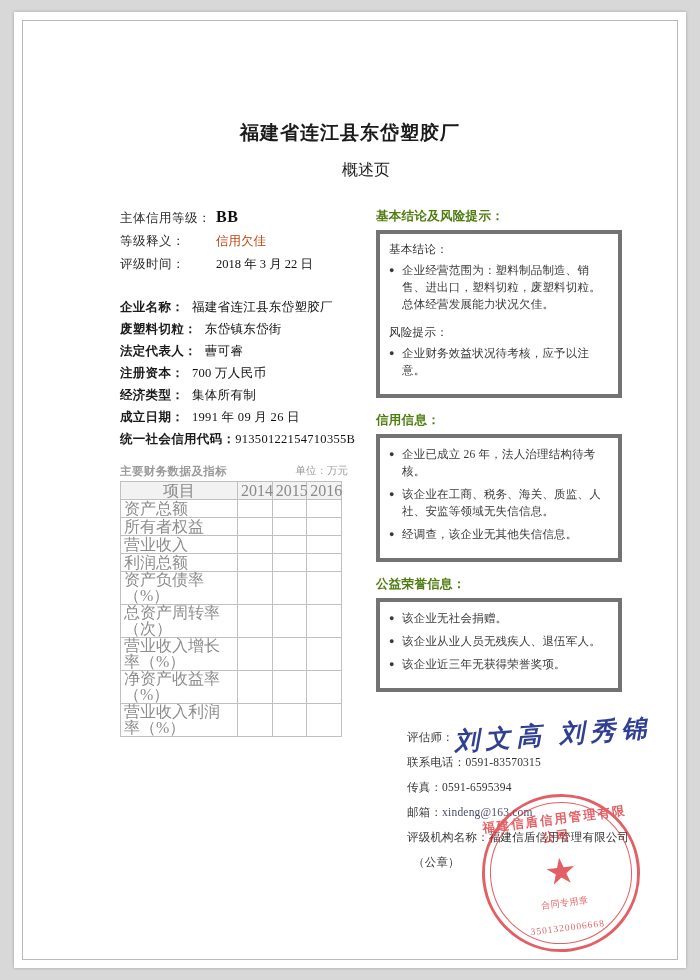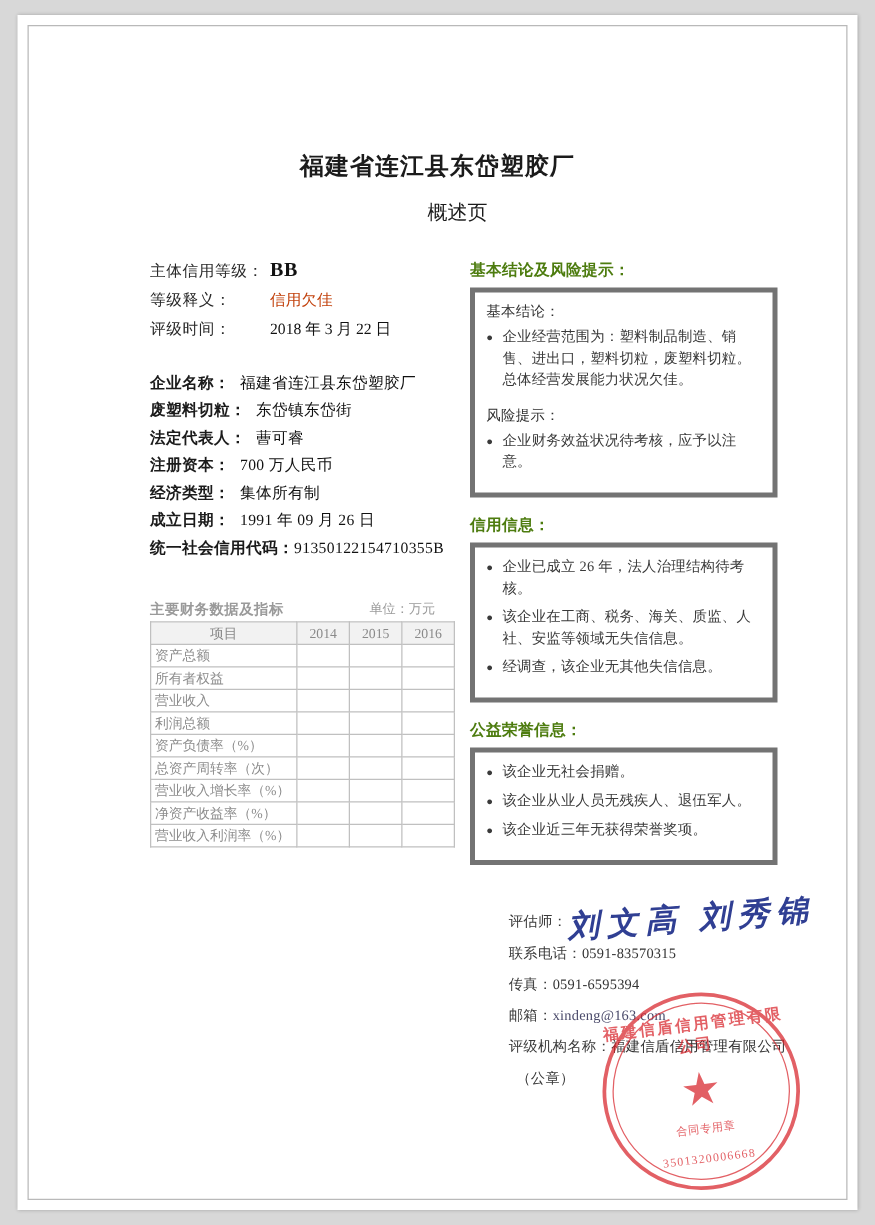--- a/index.html
+++ b/index.html
@@ -96,41 +96,41 @@
     letter-spacing: 0.3px;
   }
   .company-value {
     color: #111;
     letter-spacing: 0.3px;
   }
   .w-sep { width: 8px; flex: none; }
 
   
   .table-wrap {
-    margin-top: 33px;
+    margin-top: 16px;
     position: relative;
   }
   .table-caption {
     font-size: 11.5px;
     color: #9a9a9a;
     font-weight: bold;
     letter-spacing: 0.4px;
     margin-bottom: 2px;
   }
   .table-unit {
     position: absolute;
     right: 4px;
     top: 0;
     font-size: 10.5px;
     color: #9a9a9a;
   }
   table.fin {
     border-collapse: collapse;
-    width: 244px;
-    font-size: 11px;
+    width: 222px;
+    font-size: 16px;
     color: #8d8d8d;
     table-layout: fixed;
   }
   table.fin th, table.fin td {
     border: 1px solid #c0c0c0;
     height: 17px;
     padding: 0 3px;
     font-weight: normal;
     line-height: 16px;
   }

